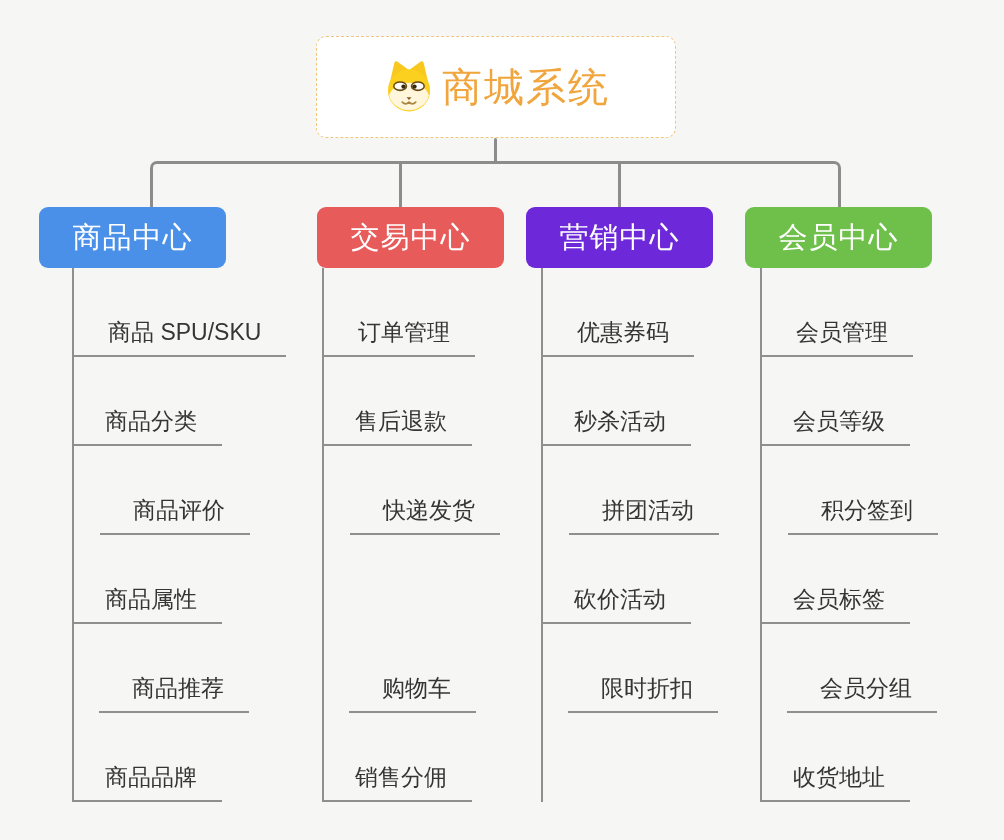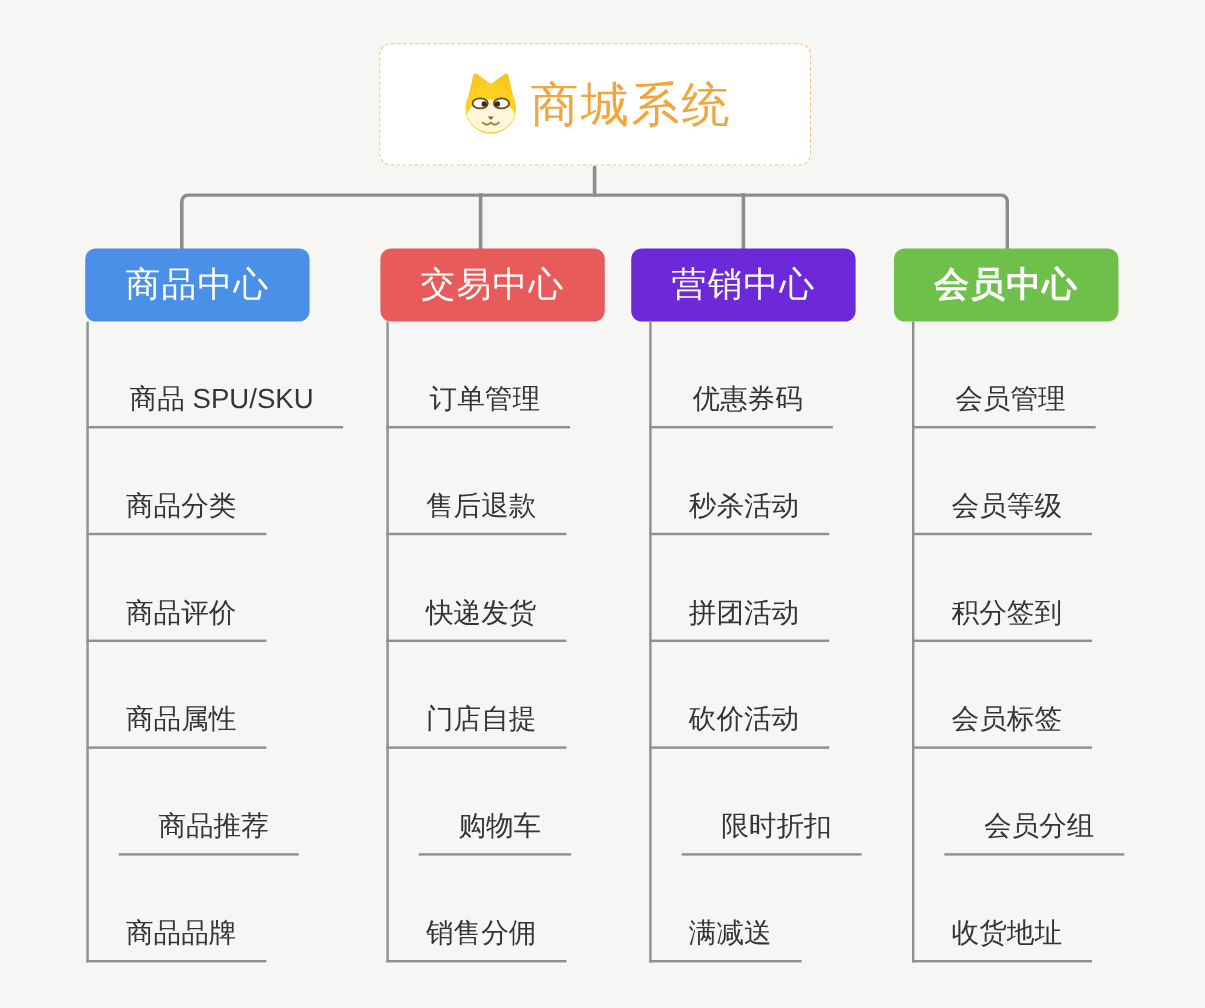--- a/index.html
+++ b/index.html
@@ -55,21 +55,21 @@
   
   .branch{
     position:absolute;top:207px;width:187px;height:61px;
     border-radius:9px;
     display:flex;align-items:center;justify-content:center;
     color:#ffffff;
     font-size:29px;
     letter-spacing:1px;
     cursor:pointer;
   }
-  .branch-0{left:71px;}
+  .branch-0{left:39px;}
   .branch-1{left:317px;}
   .branch-2{left:526px;}
   .branch-3{left:745px;}
 
   
   .column{position:absolute;top:268px;width:260px;height:540px;}
   .col-0{left:72px;}
   .col-1{left:322px;}
   .col-2{left:541px;}
   .col-3{left:760px;}
@@ -82,21 +82,21 @@
     padding:0 25px 8px 33px;
     border-bottom:2px solid #8f8f8f;
     font-size:23px;
     line-height:30px;
     color:#353535;
     white-space:nowrap;
     cursor:pointer;
   }
   .r0{top:49px;padding-left:36px;}
   .r1{top:138px;}
-  .r2{top:227px;}
+  .r2{top:227px;margin-left:28px;}
   .r3{top:316px;}
   .r4{top:405px;margin-left:27px;}
   .r5{top:494px;}
 </style>
 </head>
 <body>
 
 <div class="canvas">
 
   <div class="conn stem"></div>
@@ -123,52 +123,50 @@
 
   <div class="branch branch-0" style="background-color: rgb(75, 144, 232);">
     <span>商品中心</span>
   </div>
   <div class="branch branch-1" style="background-color: rgb(232, 91, 91);">
     <span>交易中心</span>
   </div>
   <div class="branch branch-2" style="background-color: #6d28d9;">
     <span>营销中心</span>
   </div>
-  <div class="branch branch-3" style="background-color: rgb(110, 192, 74); font-weight: bold;">
+  <div class="branch branch-3" style="background-color: rgb(110, 192, 74);">
     <span>会员中心</span>
   </div>
 
   <div class="column col-0">
     <div class="spine"></div>
     <div class="leaf r0">商品 SPU/SKU</div>
     <div class="leaf r1">商品分类</div>
     <div class="leaf r2">商品评价</div>
     <div class="leaf r3">商品属性</div>
     <div class="leaf r4">商品推荐</div>
     <div class="leaf r5">商品品牌</div>
   </div>
 
   <div class="column col-1">
     <div class="spine"></div>
     <div class="leaf r0">订单管理</div>
     <div class="leaf r2">快递发货</div>
     <div class="leaf r1">售后退款</div>
-    <div class="leaf r3">门店自提</div>
     <div class="leaf r5">销售分佣</div>
     <div class="leaf r4">购物车</div>
   </div>
 
   <div class="column col-2">
     <div class="spine"></div>
     <div class="leaf r0">优惠券码</div>
     <div class="leaf r1">秒杀活动</div>
     <div class="leaf r2">拼团活动</div>
     <div class="leaf r3">砍价活动</div>
     <div class="leaf r4">限时折扣</div>
-    <div class="leaf r5">满减送</div>
   </div>
 
   <div class="column col-3">
     <div class="spine"></div>
     <div class="leaf r0">会员管理</div>
     <div class="leaf r1">会员等级</div>
     <div class="leaf r3">会员标签</div>
     <div class="leaf r2">积分签到</div>
     <div class="leaf r4">会员分组</div>
     <div class="leaf r5">收货地址</div>

